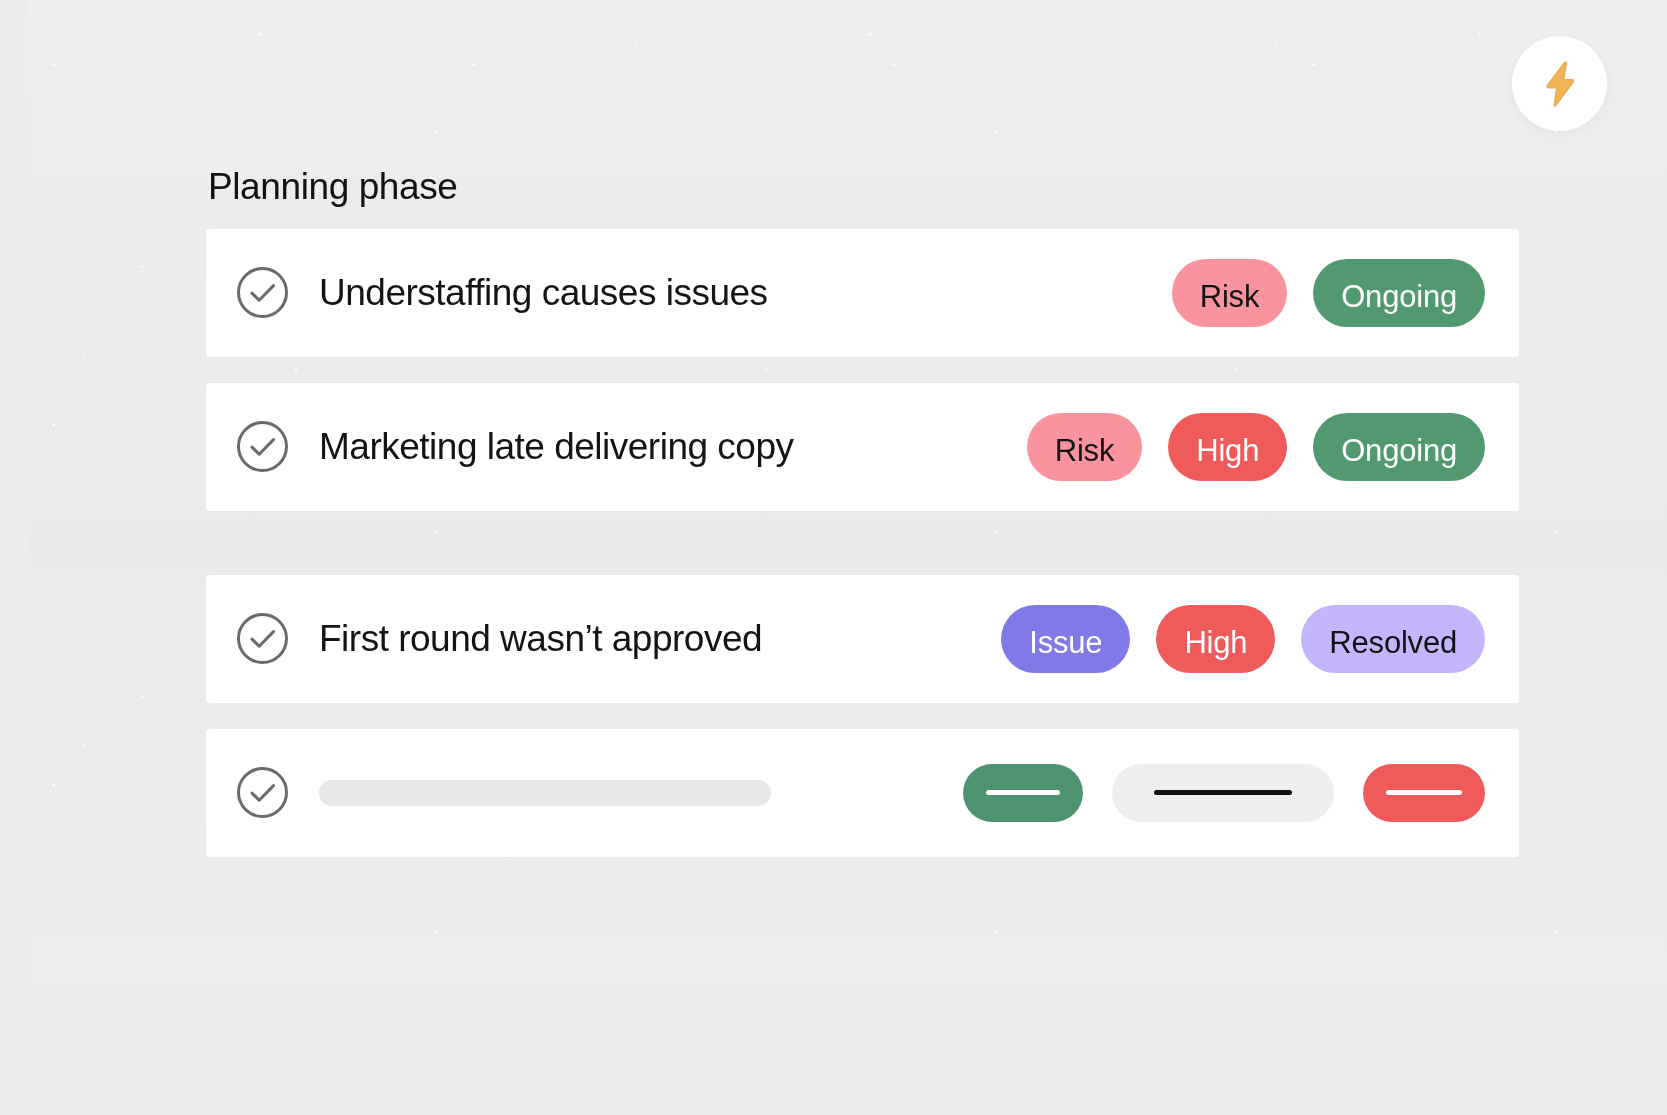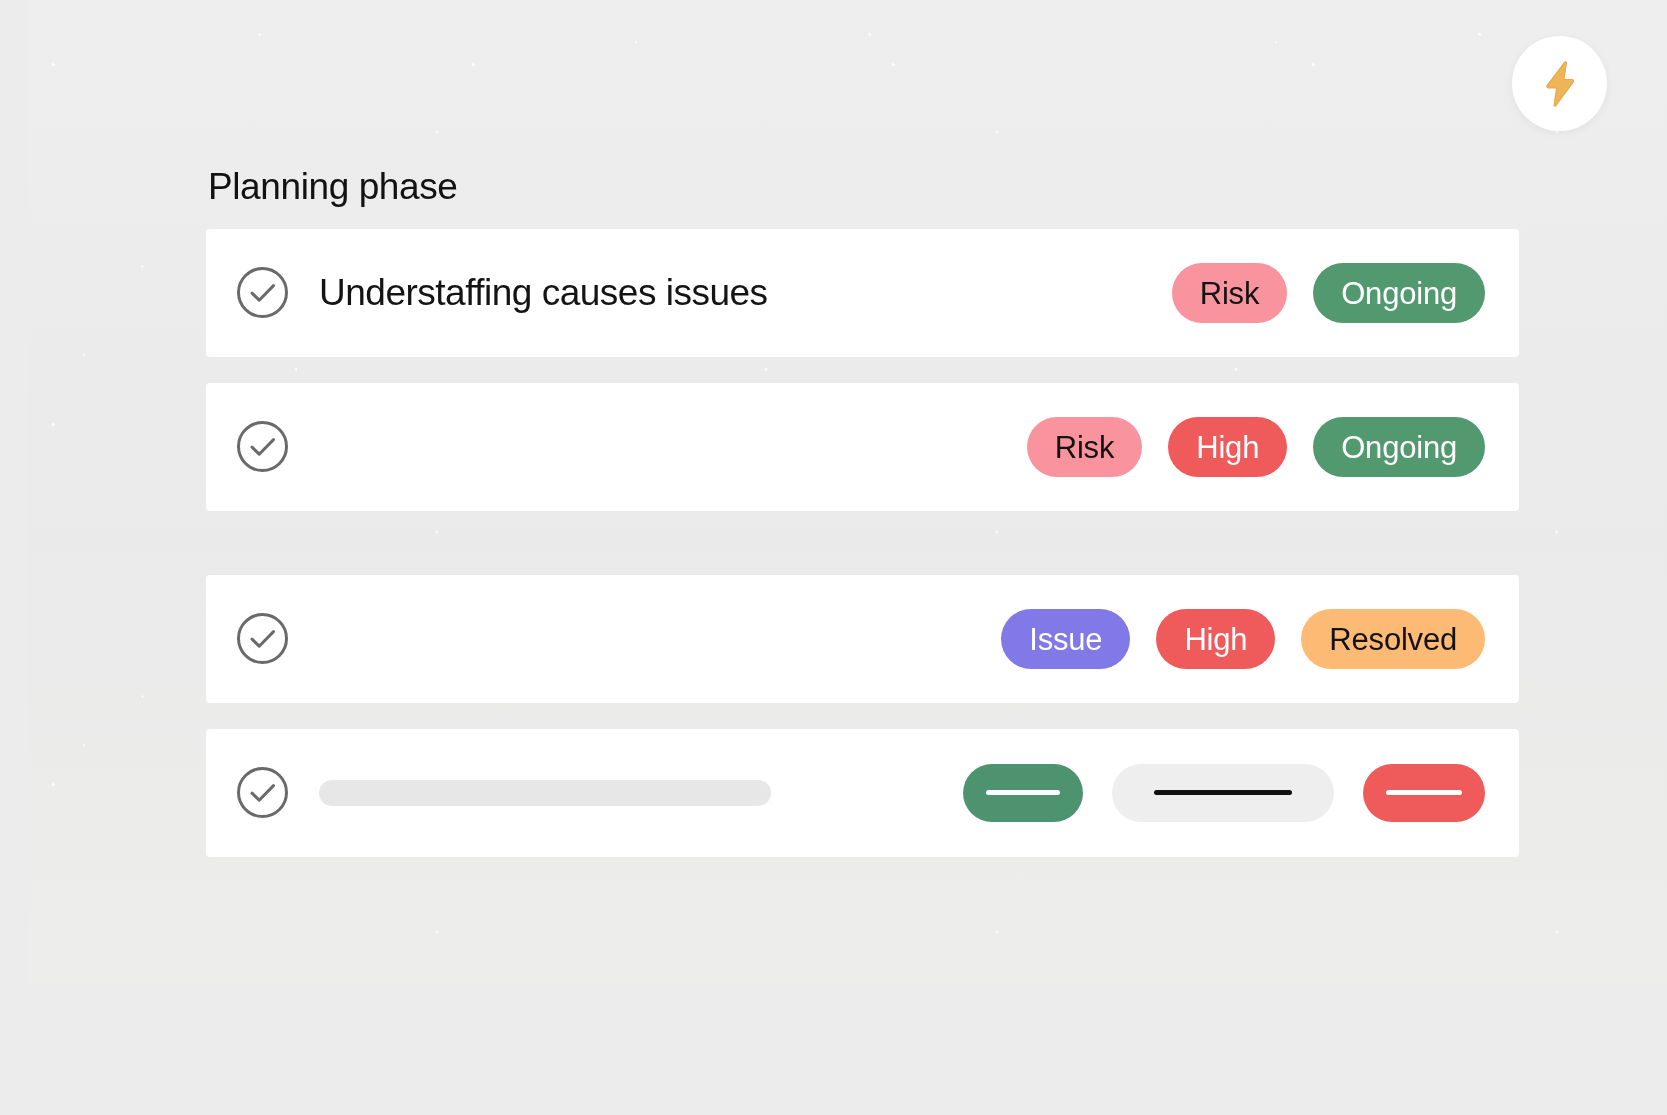--- a/index.html
+++ b/index.html
@@ -105,21 +105,21 @@
 
   .badges {
     margin-left: auto;
     display: flex;
     align-items: center;
     gap: 26px;
   }
 
   .badge {
     border-radius: 999px;
-    padding: 14px 28px 13px;
+    padding: 21px 28px 13px;
     font-size: 31px;
     line-height: 1.08;
     font-weight: 400;
     letter-spacing: -0.2px;
     white-space: nowrap;
     border: none;
     font-family: inherit;
     cursor: pointer;
   }
 
@@ -176,39 +176,41 @@
           <span class="badge" style="background: rgb(249, 147, 157); color: rgb(19, 19, 19);">Risk</span>
           <span class="badge" style="background: rgb(83, 153, 111); color: rgb(255, 255, 255);">Ongoing</span>
         </div>
       </div>
 
       <div class="card">
         <svg class="check" viewBox="0 0 53 53">
           <circle cx="26.5" cy="26.5" r="24" fill="none" stroke="#6a6a6a" stroke-width="3"></circle>
           <path d="M16 27.2 L23.2 34.2 L37.5 19.6" fill="none" stroke="#6a6a6a" stroke-width="3" stroke-linecap="round" stroke-linejoin="round"></path>
         </svg>
+        <span class="card-title">Marketing late delivering copy</span>
         <div class="badges">
           <span class="badge" style="background: rgb(249, 147, 157); color: rgb(19, 19, 19);">Risk</span>
           <span class="badge" style="background: rgb(239, 90, 90); color: rgb(255, 255, 255);">High</span>
           <span class="badge" style="background: rgb(83, 153, 111); color: rgb(255, 255, 255);">Ongoing</span>
         </div>
       </div>
     </div>
 
     <div class="section">
 
       <div class="card">
         <svg class="check" viewBox="0 0 53 53">
           <circle cx="26.5" cy="26.5" r="24" fill="none" stroke="#6a6a6a" stroke-width="3"></circle>
           <path d="M16 27.2 L23.2 34.2 L37.5 19.6" fill="none" stroke="#6a6a6a" stroke-width="3" stroke-linecap="round" stroke-linejoin="round"></path>
         </svg>
+        <span class="card-title">First round wasn’t approved</span>
         <div class="badges">
           <span class="badge" style="background: rgb(129, 121, 232); color: #ffffff;">Issue</span>
           <span class="badge" style="background: rgb(239, 90, 90); color: rgb(255, 255, 255);">High</span>
-          <span class="badge" style="background: #fdba74; color: rgb(19, 19, 19);">Resolved</span>
+          <span class="badge" style="background: #c4b5fd; color: rgb(19, 19, 19);">Resolved</span>
         </div>
       </div>
 
       <div class="card skeleton-card">
         <svg class="check" viewBox="0 0 53 53">
           <circle cx="26.5" cy="26.5" r="24" fill="none" stroke="#6a6a6a" stroke-width="3"></circle>
           <path d="M16 27.2 L23.2 34.2 L37.5 19.6" fill="none" stroke="#6a6a6a" stroke-width="3" stroke-linecap="round" stroke-linejoin="round"></path>
         </svg>
         <span class="bar" style="background: rgb(232, 231, 231);"></span>
         <div class="skeleton-badges">

